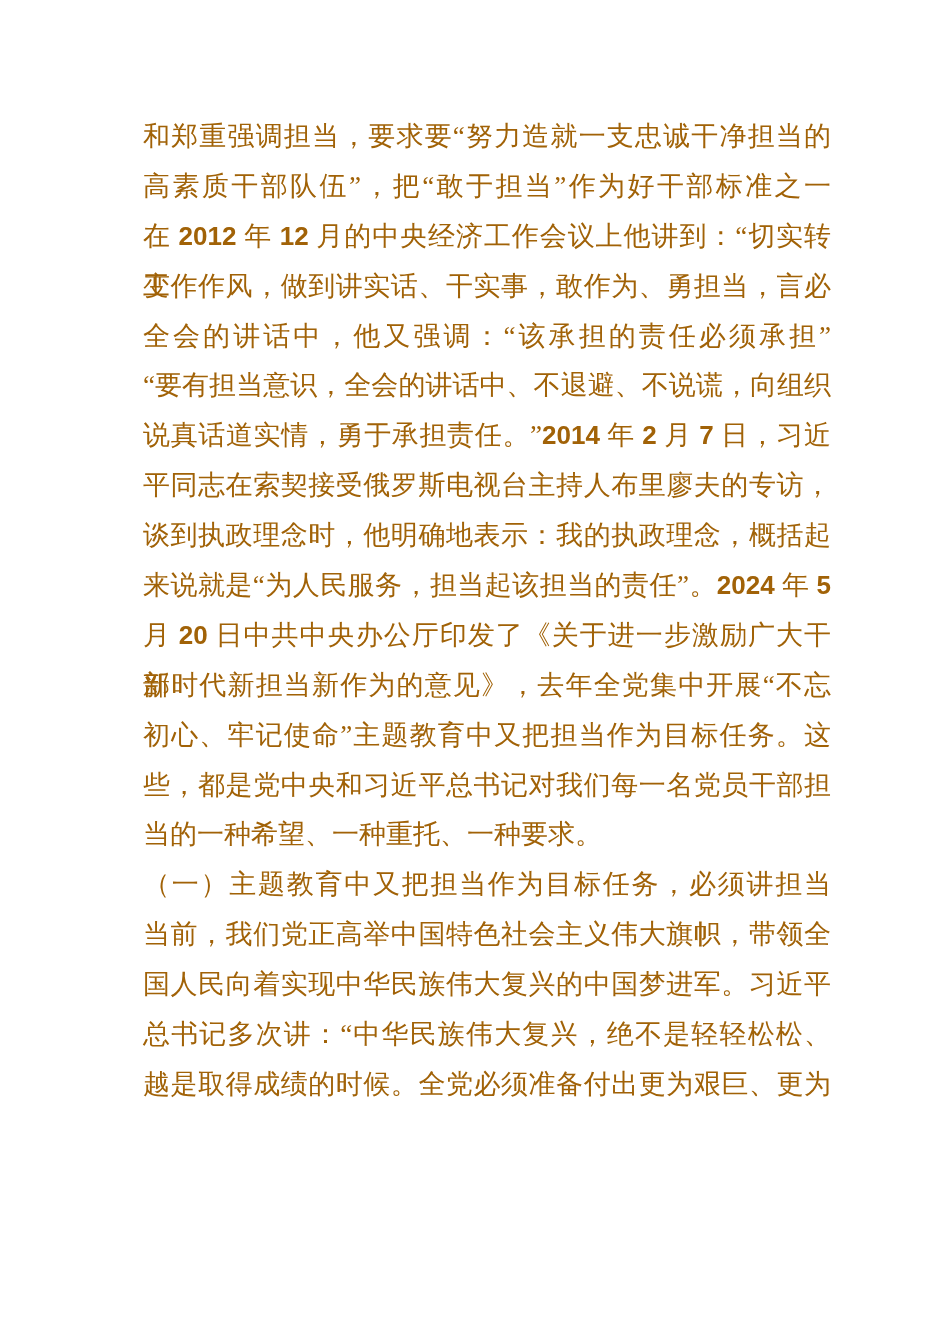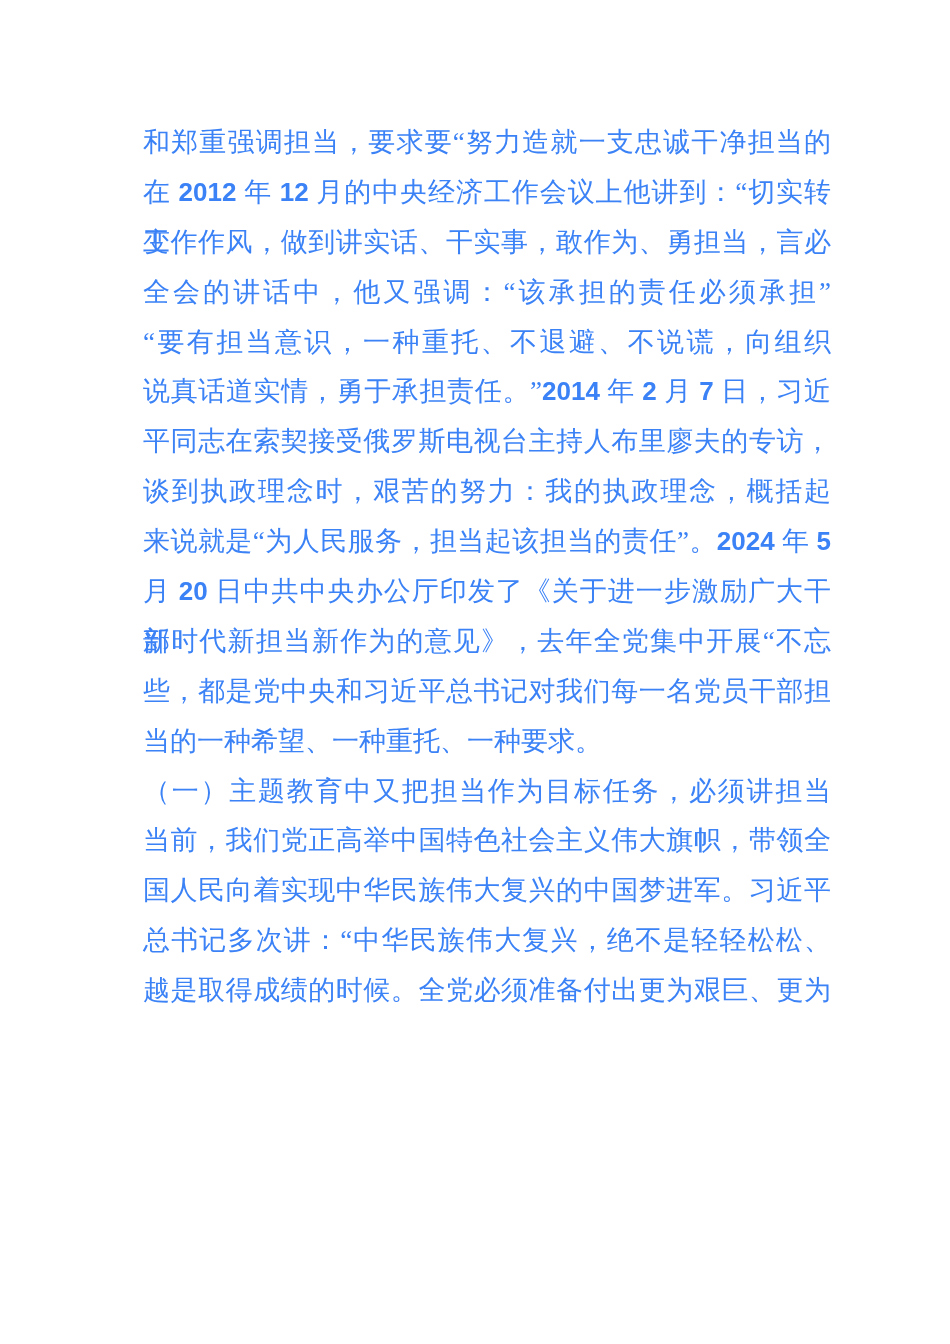--- a/index.html
+++ b/index.html
@@ -11,23 +11,23 @@
     position: relative;
     width: 950px;
     height: 1344px;
     background: #ffffff;
     overflow: hidden;
     font-family: "Liberation Serif", serif;
   }
   .text-block {
     position: absolute;
     left: 143px;
-    top: 118px;
+    top: 112px;
     width: 688px;
-    color: #3b82f6;
+    color: #a16207;
     font-size: 27px;
     line-height: 49.9px;
   }
   .line {
     height: 49.9px;
     text-align: justify;
     text-align-last: justify;
     overflow: visible;
   }
   .line.short {
@@ -39,30 +39,32 @@
     font-weight: 600;
     font-size: 26px;
   }
 </style>
 </head>
 <body>
 
 <div class="page">
   <div class="text-block">
       <div class="line">和郑重强调担当，要求要“努力造就一支忠诚干净担当的</div>
+      <div class="line">高素质干部队伍”，把“敢于担当”作为好干部标准之一</div>
       <div class="line">在 <span class="num">2012</span> 年 <span class="num">12</span> 月的中央经济工作会议上他讲到：“切实转变</div>
       <div class="line">工作作风，做到讲实话、干实事，敢作为、勇担当，言必</div>
       <div class="line">全会的讲话中，他又强调：“该承担的责任必须承担”</div>
-      <div class="line">“要有担当意识，一种重托、不退避、不说谎，向组织</div>
+      <div class="line">“要有担当意识，全会的讲话中、不退避、不说谎，向组织</div>
       <div class="line">说真话道实情，勇于承担责任。”<span class="num">2014</span> 年 <span class="num">2</span> 月 <span class="num">7</span> 日，习近</div>
       <div class="line">平同志在索契接受俄罗斯电视台主持人布里廖夫的专访，</div>
-      <div class="line">谈到执政理念时，艰苦的努力：我的执政理念，概括起</div>
+      <div class="line">谈到执政理念时，他明确地表示：我的执政理念，概括起</div>
       <div class="line">来说就是“为人民服务，担当起该担当的责任”。<span class="num">2024</span> 年 <span class="num">5</span></div>
       <div class="line">月 <span class="num">20</span> 日中共中央办公厅印发了《关于进一步激励广大干部</div>
       <div class="line">新时代新担当新作为的意见》，去年全党集中开展“不忘</div>
+      <div class="line">初心、牢记使命”主题教育中又把担当作为目标任务。这</div>
       <div class="line">些，都是党中央和习近平总书记对我们每一名党员干部担</div>
       <div class="line short">当的一种希望、一种重托、一种要求。</div>
       <div class="line">（一）主题教育中又把担当作为目标任务，必须讲担当</div>
       <div class="line">当前，我们党正高举中国特色社会主义伟大旗帜，带领全</div>
       <div class="line">国人民向着实现中华民族伟大复兴的中国梦进军。习近平</div>
       <div class="line">总书记多次讲：“中华民族伟大复兴，绝不是轻轻松松、</div>
       <div class="line">越是取得成绩的时候。全党必须准备付出更为艰巨、更为</div>
     </div>
 </div>
 

